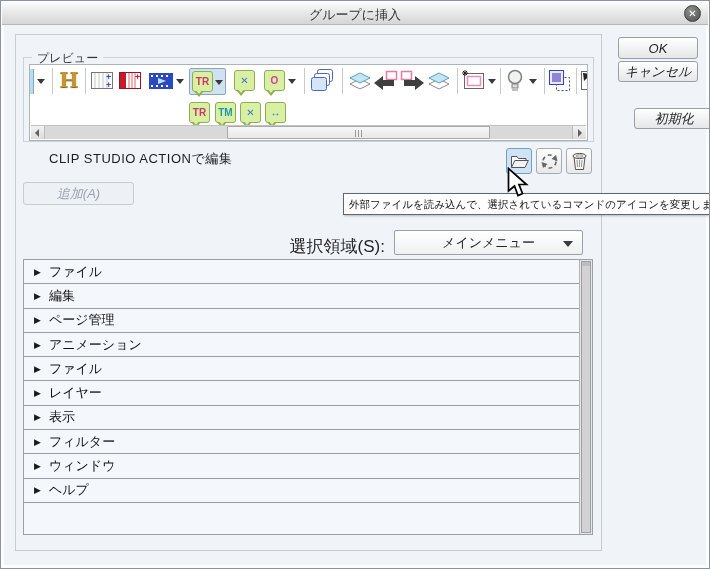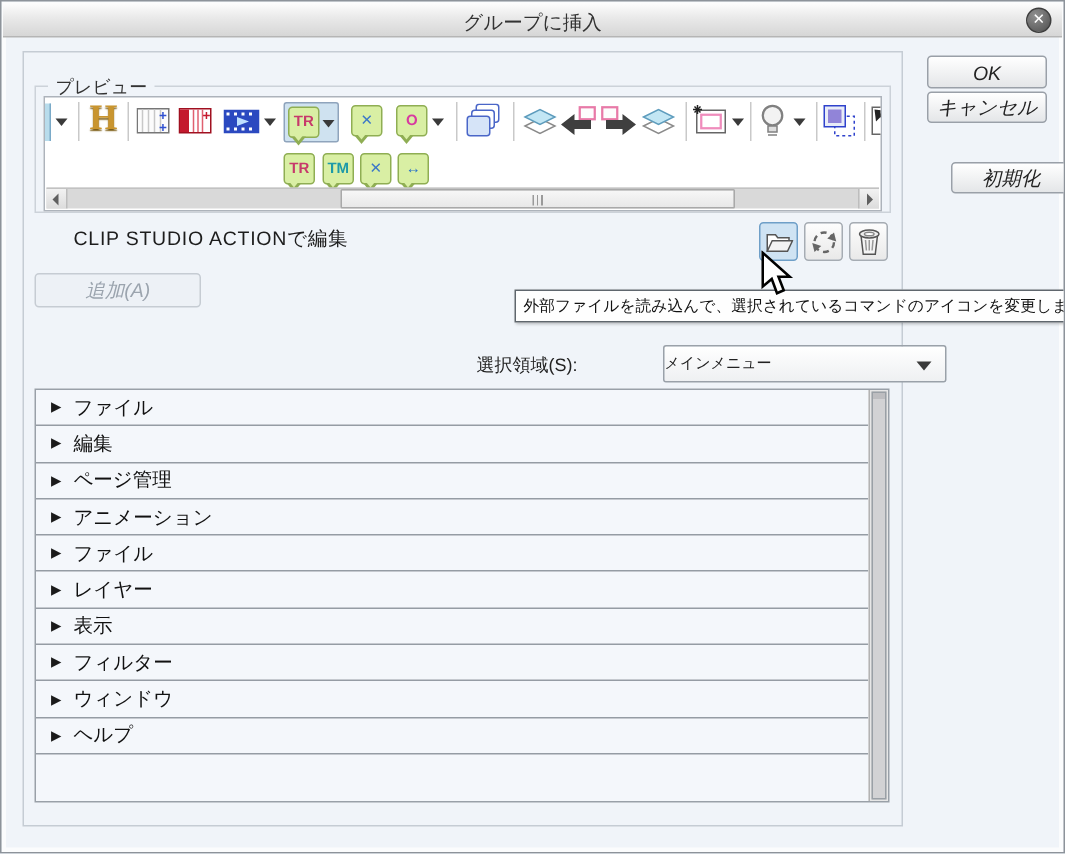--- a/index.html
+++ b/index.html
@@ -49,23 +49,23 @@
     background:linear-gradient(#fdfdfd,#e9e9e9);display:flex;align-items:center;justify-content:center;cursor:pointer;}
   .iconbtn.sel{background:#cfe3f3;border-color:#6f9fc8;}
   
   .tooltip{position:absolute;left:342px;top:192px;height:22px;background:#fefefe;border:1px solid #5f666d;
     box-shadow:1px 1px 2px rgba(0,0,0,.25);font-size:10.5px;line-height:20px;padding:0 5px;white-space:nowrap;color:#111;}
   
   .btn{position:absolute;background:linear-gradient(#ffffff,#e4e6e8);border:1px solid #9aa0a8;border-radius:3px;
     font-size:13px;color:#222;text-align:center;cursor:pointer;font-family:inherit;padding:0;font-style:italic;}
   .btn.disabled{background:#edf1f6;border-color:#c6ccd3;color:#9ba4ae;cursor:default;}
   
-  .sel-label{position:absolute;left:260px;top:234px;width:124px;text-align:right;font-size:12px;color:#222;}
+  .sel-label{position:absolute;left:260px;top:234px;width:124px;text-align:right;font-size:17px;color:#222;}
   .dropdown{position:absolute;left:393px;top:229px;width:189px;height:25px;background:linear-gradient(#ffffff,#eef0f2);
-    border:1px solid #9aa1a9;border-radius:2px;font-size:10px;line-height:23px;cursor:pointer;margin-left:48px;}
+    border:1px solid #9aa1a9;border-radius:2px;font-size:13px;text-align:center;line-height:23px;cursor:pointer;}
   .dropdown .caret{position:absolute;right:9px;top:10px;width:0;height:0;border:5px solid transparent;border-top:6px solid #3a3a3a;border-bottom:none;}
   
   .list{position:absolute;left:22px;top:258px;width:570px;height:276px;border:1px solid #99a0a8;background:#f4f7fb;}
   .list-rows{position:absolute;left:0;top:0;right:13px;bottom:0;overflow:hidden;}
   .list-row{height:24.3px;border-bottom:1px solid #959ca4;display:flex;align-items:center;cursor:pointer;}
   .tri{margin-left:10px;font-size:9px;color:#1a1a1a;}
   .row-label{margin-left:8px;font-size:13px;color:#111;}
   .vscroll{position:absolute;right:0;top:0;bottom:0;width:13px;background:#e7e7e7;border-left:1px solid #b3b3b3;}
   .vthumb{position:absolute;left:1px;right:1px;top:1px;bottom:1px;background:#d2d2d4;border:1px solid #9aa0a6;}
   .vthumb::before{content:'';position:absolute;left:0;right:0;top:0;height:4px;background:#bdbdc0;}

